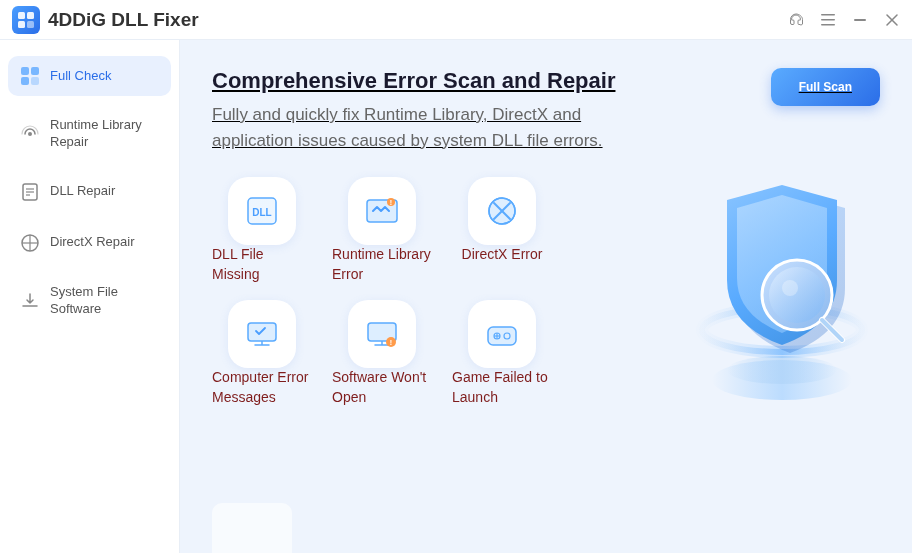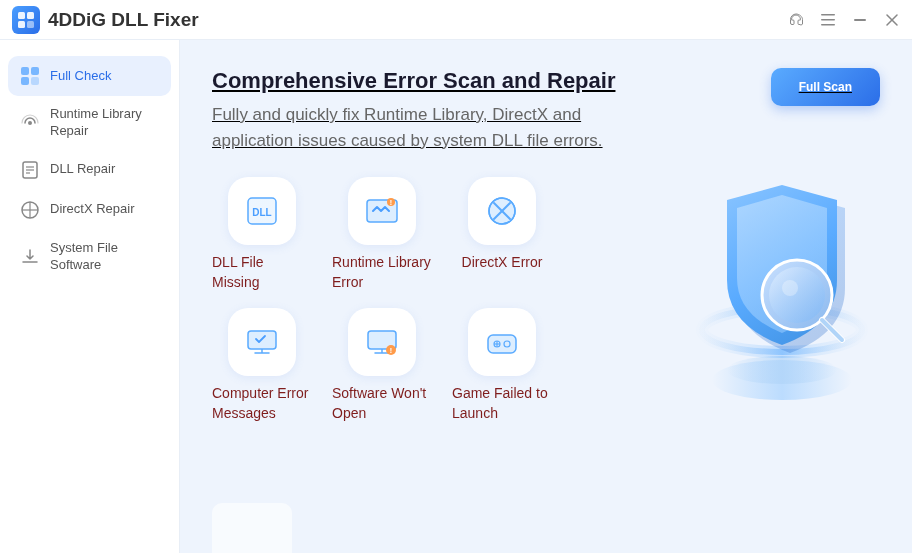--- a/index.html
+++ b/index.html
@@ -69,21 +69,21 @@
       overflow: hidden;
     }
 
     
     .sidebar {
       width: 180px;
       background: #fff;
       padding: 16px 8px;
       display: flex;
       flex-direction: column;
-      gap: 0;
+      gap: 11px;
       border-right: 1px solid #e8eef6;
       flex-shrink: 0;
     }
     .sidebar-item {
       display: flex;
       align-items: center;
       gap: 10px;
       padding: 10px 12px;
       border-radius: 10px;
       cursor: pointer;
@@ -155,21 +155,20 @@
     .icons-grid {
       display: grid;
       grid-template-columns: repeat(3, 100px);
       gap: 16px 20px;
       margin-top: 8px;
     }
     .icon-item {
       display: flex;
       flex-direction: column;
       align-items: center;
-      gap: 8px;
       cursor: pointer;
     }
     .icon-circle {
       width: 68px;
       height: 68px;
       border-radius: 20px;
       background: #fff;
       display: flex;
       align-items: center;
       justify-content: center;

